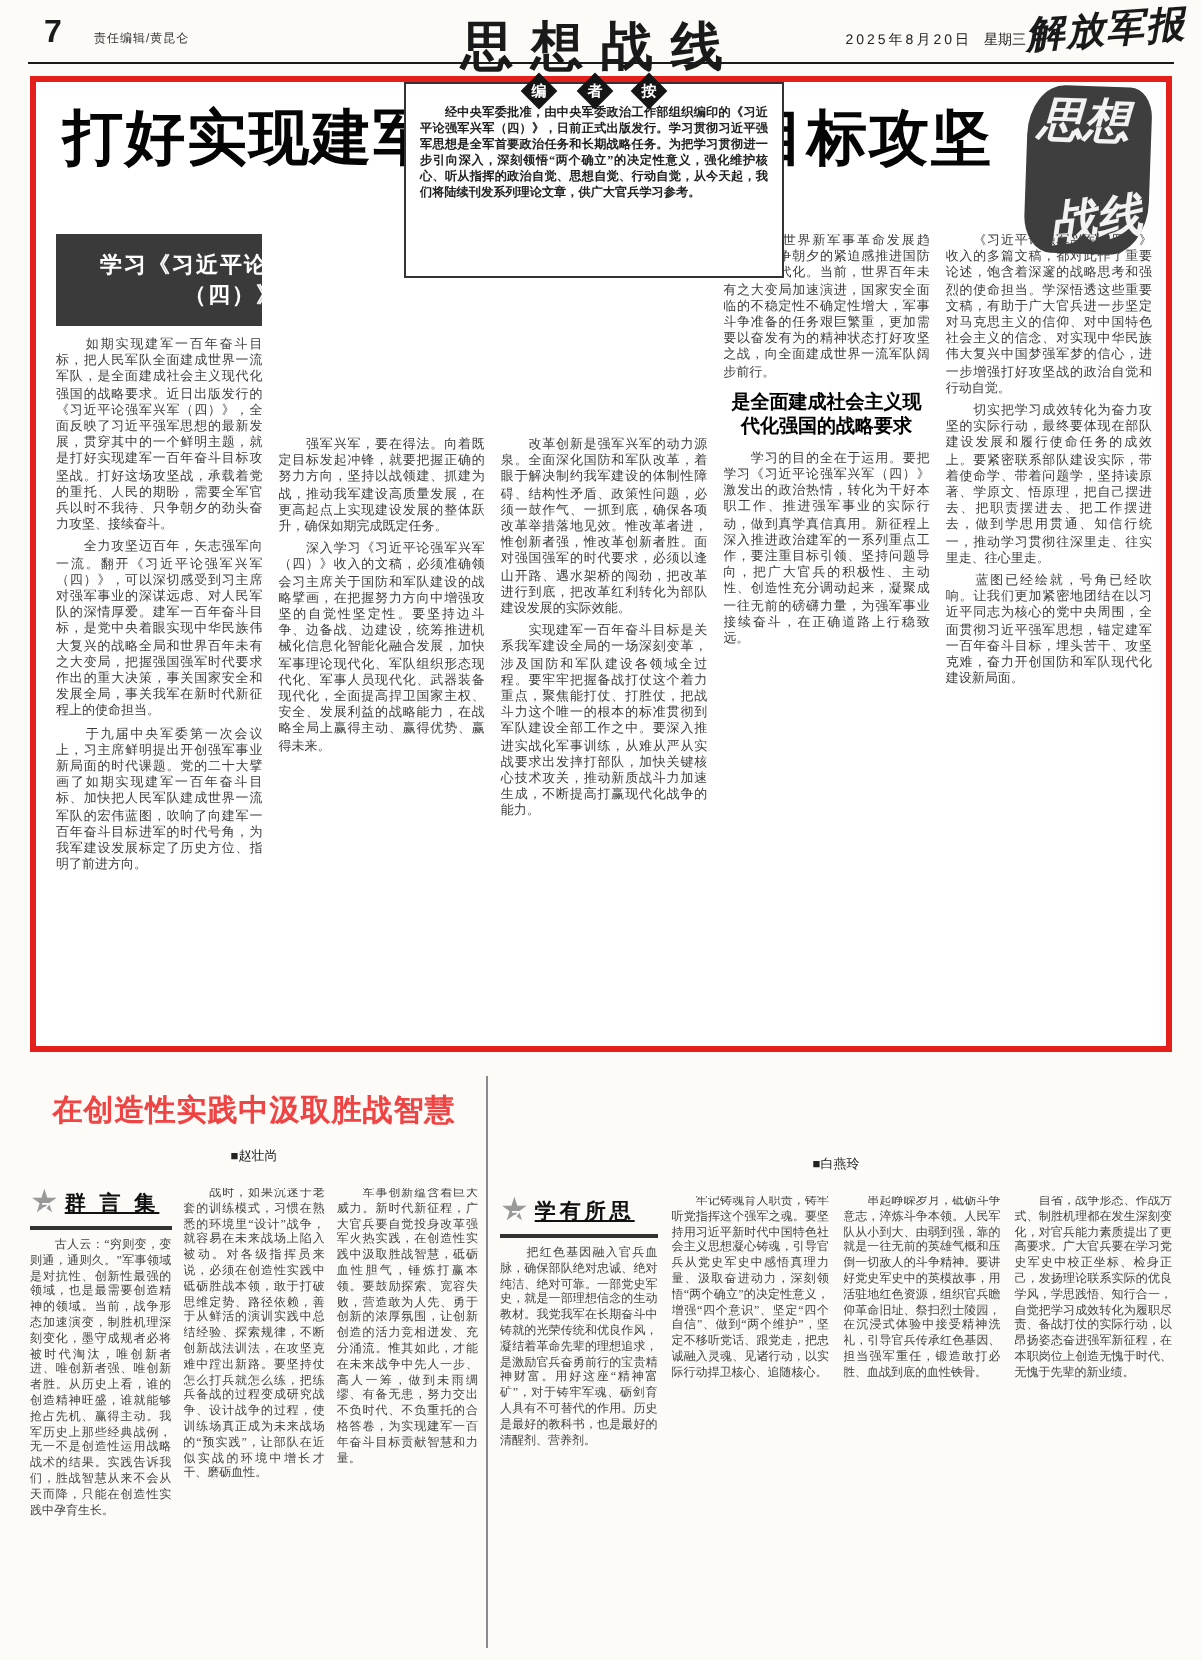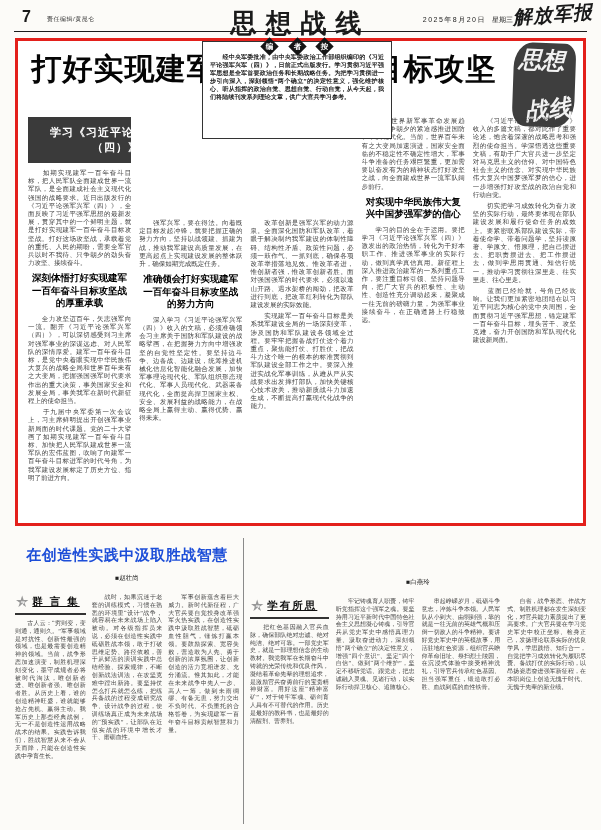--- a/index.html
+++ b/index.html
@@ -42,21 +42,21 @@
        text-align:center;font-weight:bold;}
   .ednote-text{font-size:6.1px;line-height:7.9px;text-align:justify;color:#222;font-weight:600;
        font-family:"Liberation Serif",serif;}
   .spacer{height:102px;}
   
   .bsec{position:absolute;box-sizing:border-box;}
   .bl{left:15px;top:534px;width:224px;height:292px;}
   .br{left:250px;top:534px;width:336px;height:292px;}
   .bdiv{position:absolute;left:243px;top:538px;width:1px;height:286px;background:#8a8a8a;}
   .bl-headline{position:absolute;left:0;top:12px;width:100%;text-align:center;font-size:15px;
-       font-weight:bold;letter-spacing:.5px;color:#1d4ed8;}
+       font-weight:bold;letter-spacing:.5px;color:#ef4444;}
   .br-headline{position:absolute;left:0;top:8px;width:100%;text-align:center;font-size:20px;
        font-weight:bold;letter-spacing:2px;color:#050505;}
   .b-byline{position:absolute;left:0;width:100%;text-align:center;font-size:6.5px;color:#222;}
   .bl .b-byline{top:40px;} .br .b-byline{top:44px;}
   .bcols{position:absolute;left:0;display:flex;}
   .bl .bcols{top:60px;width:100%;height:230px;gap:6px;}
   .br .bcols{top:64px;width:100%;height:226px;gap:7px;}
   .bcol{flex:1 1 0;overflow:hidden;}
   .b-p{font-size:6px;line-height:7.8px;text-align:justify;margin:0;color:#444;
        font-family:"Liberation Serif",serif;}
@@ -86,41 +86,39 @@
   <div class="seal">
     <span class="seal-l1">思想</span>
     <span class="seal-l2">战线</span>
   </div>
 
   <div class="cols">
 
     <div class="col">
       <div class="study-box">学习《习近平论强军兴军（四）》</div>
       <p class="body-p">　　如期实现建军一百年奋斗目标，把人民军队全面建成世界一流军队，是全面建成社会主义现代化强国的战略要求。近日出版发行的《习近平论强军兴军（四）》，全面反映了习近平强军思想的最新发展，贯穿其中的一个鲜明主题，就是打好实现建军一百年奋斗目标攻坚战。打好这场攻坚战，承载着党的重托、人民的期盼，需要全军官兵以时不我待、只争朝夕的劲头奋力攻坚、接续奋斗。</p>
-      <h4 class="sub">深刻体悟打好实现建军一百年奋斗目标攻坚战的厚重承载</h4>
       <p class="body-p">　　全力攻坚迈百年，矢志强军向一流。翻开《习近平论强军兴军（四）》，可以深切感受到习主席对强军事业的深谋远虑、对人民军队的深情厚爱。建军一百年奋斗目标，是党中央着眼实现中华民族伟大复兴的战略全局和世界百年未有之大变局，把握强国强军时代要求作出的重大决策，事关国家安全和发展全局，事关我军在新时代新征程上的使命担当。</p>
       <p class="body-p">　　于九届中央军委第一次会议上，习主席鲜明提出开创强军事业新局面的时代课题。党的二十大擘画了如期实现建军一百年奋斗目标、加快把人民军队建成世界一流军队的宏伟蓝图，吹响了向建军一百年奋斗目标进军的时代号角，为我军建设发展标定了历史方位、指明了前进方向。</p>
     </div>
 
     <div class="col">
       <div class="spacer"></div>
       <p class="body-p">　　强军兴军，要在得法。向着既定目标发起冲锋，就要把握正确的努力方向，坚持以战领建、抓建为战，推动我军建设高质量发展，在更高起点上实现建设发展的整体跃升，确保如期完成既定任务。</p>
-      <h4 class="sub">准确领会打好实现建军一百年奋斗目标攻坚战的努力方向</h4>
       <p class="body-p">　　深入学习《习近平论强军兴军（四）》收入的文稿，必须准确领会习主席关于国防和军队建设的战略擘画，在把握努力方向中增强攻坚的自觉性坚定性。要坚持边斗争、边备战、边建设，统筹推进机械化信息化智能化融合发展，加快军事理论现代化、军队组织形态现代化、军事人员现代化、武器装备现代化，全面提高捍卫国家主权、安全、发展利益的战略能力，在战略全局上赢得主动、赢得优势、赢得未来。</p>
     </div>
 
     <div class="col">
       <div class="spacer"></div>
       <p class="body-p">　　改革创新是强军兴军的动力源泉。全面深化国防和军队改革，着眼于解决制约我军建设的体制性障碍、结构性矛盾、政策性问题，必须一鼓作气、一抓到底，确保各项改革举措落地见效。惟改革者进，惟创新者强，惟改革创新者胜。面对强国强军的时代要求，必须以逢山开路、遇水架桥的闯劲，把改革进行到底，把改革红利转化为部队建设发展的实际效能。</p>
       <p class="body-p">　　实现建军一百年奋斗目标是关系我军建设全局的一场深刻变革，涉及国防和军队建设各领域全过程。要牢牢把握备战打仗这个着力重点，聚焦能打仗、打胜仗，把战斗力这个唯一的根本的标准贯彻到军队建设全部工作之中。要深入推进实战化军事训练，从难从严从实战要求出发摔打部队，加快关键核心技术攻关，推动新质战斗力加速生成，不断提高打赢现代化战争的能力。</p>
     </div>
 
     <div class="col">
       <p class="body-p">　　把握世界新军事革命发展趋势，以只争朝夕的紧迫感推进国防和军队现代化。当前，世界百年未有之大变局加速演进，国家安全面临的不稳定性不确定性增大，军事斗争准备的任务艰巨繁重，更加需要以奋发有为的精神状态打好攻坚之战，向全面建成世界一流军队阔步前行。</p>
-      <h4 class="sub">对实现中华民族伟大复兴中国梦强军梦的信心</h4>
+      <h4 class="sub">是全面建成社会主义现代化强国的战略要求</h4>
       <p class="body-p">　　学习的目的全在于运用。要把学习《习近平论强军兴军（四）》激发出的政治热情，转化为干好本职工作、推进强军事业的实际行动，做到真学真信真用。新征程上深入推进政治建军的一系列重点工作，要注重目标引领、坚持问题导向，把广大官兵的积极性、主动性、创造性充分调动起来，凝聚成一往无前的磅礴力量，为强军事业接续奋斗，在正确道路上行稳致远。</p>
     </div>
 
     <div class="col">
       <p class="body-p">　　《习近平论强军兴军（四）》收入的多篇文稿，都对此作了重要论述，饱含着深邃的战略思考和强烈的使命担当。学深悟透这些重要文稿，有助于广大官兵进一步坚定对马克思主义的信仰、对中国特色社会主义的信念、对实现中华民族伟大复兴中国梦强军梦的信心，进一步增强打好攻坚战的政治自觉和行动自觉。</p>
       <p class="body-p">　　切实把学习成效转化为奋力攻坚的实际行动，最终要体现在部队建设发展和履行使命任务的成效上。要紧密联系部队建设实际，带着使命学、带着问题学，坚持读原著、学原文、悟原理，把自己摆进去、把职责摆进去、把工作摆进去，做到学思用贯通、知信行统一，推动学习贯彻往深里走、往实里走、往心里走。</p>
       <p class="body-p">　　蓝图已经绘就，号角已经吹响。让我们更加紧密地团结在以习近平同志为核心的党中央周围，全面贯彻习近平强军思想，锚定建军一百年奋斗目标，埋头苦干、攻坚克难，奋力开创国防和军队现代化建设新局面。</p>
     </div>
   </div>
 

